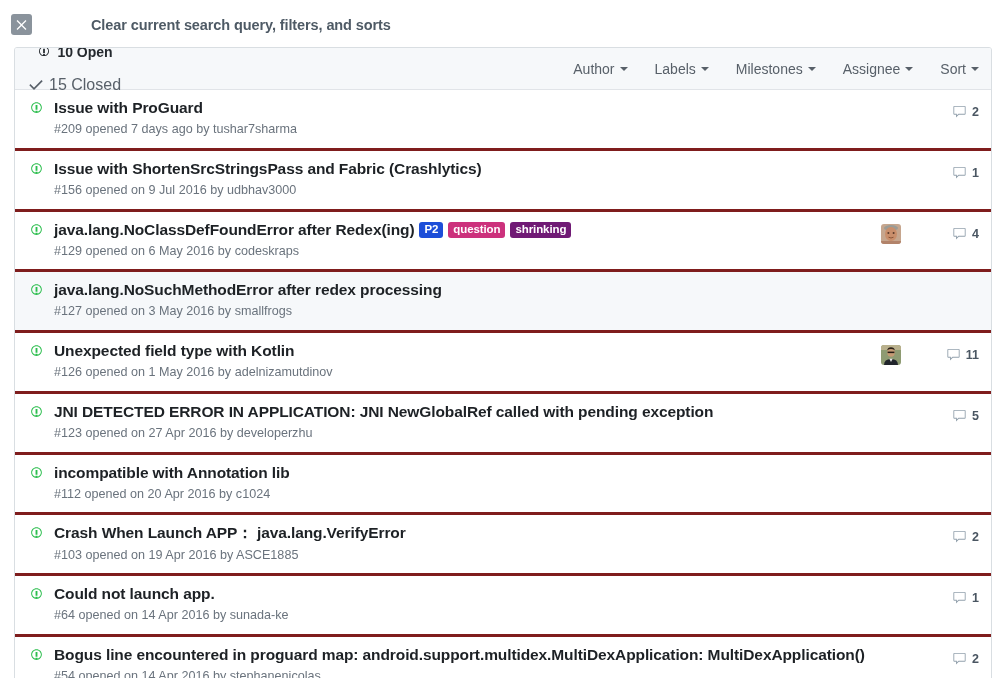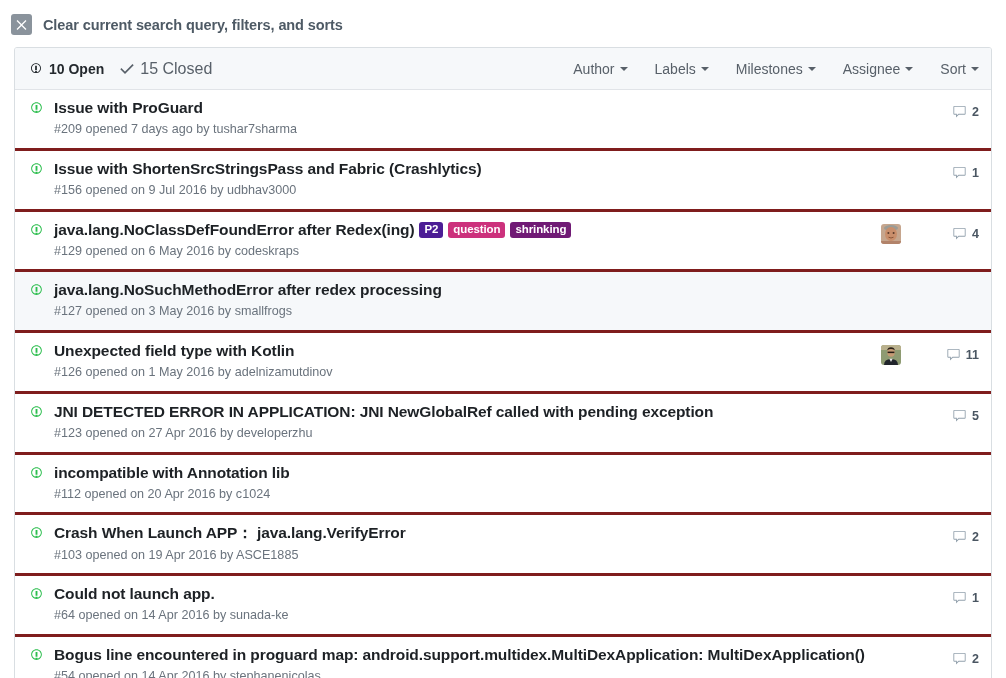--- a/index.html
+++ b/index.html
@@ -15,20 +15,21 @@
     font-size: 14px;
     color: #24292e;
     -webkit-font-smoothing: antialiased;
   }
 
   
   .clear-bar {
     display: flex;
     align-items: center;
     padding: 14px 0 12px 11px;
+    gap: 48px;
   }
   .clear-x {
     width: 21px;
     height: 21px;
     border-radius: 3px;
     background: #8a939c;
     display: inline-flex;
     align-items: center;
     justify-content: center;
     flex: 0 0 auto;
@@ -59,20 +60,21 @@
     background: #f6f8fa;
     border-bottom: 1px solid #e1e4e8;
     height: 42px;
     padding: 0 12px 0 14px;
     box-sizing: border-box;
   }
   .state-filters {
     display: flex;
     align-items: center;
     gap: 16px;
+    flex-direction: column;
   }
   .state-item {
     display: inline-flex;
     align-items: center;
     cursor: pointer;
     white-space: nowrap;
   }
   .state-item .sf-icon {
     display: inline-flex;
     align-items: center;
@@ -302,21 +304,21 @@
             </span>
             <span class="comment-count">1</span>
           </div>
         </div>
       </div>
       <div class="issue-row">
         <span class="issue-state-icon"><svg width="15" height="15" viewBox="0 0 14 16" aria-hidden="true">
             <path fill="#2cbe4e" d="M7 2.3c2.6 0 4.7 2.1 4.7 4.7s-2.1 4.7-4.7 4.7S2.3 9.6 2.3 7 4.4 2.3 7 2.3m0-1C3.8 1.3 1.3 3.8 1.3 7s2.5 5.7 5.7 5.7 5.7-2.5 5.7-5.7S10.2 1.3 7 1.3z m1 3H6v5h2V4.3z m0 6H6v2h2v-2z"></path>
           </svg></span>
         <div class="issue-main">
-          <div class="issue-title"><span class="t-link">java.lang.NoClassDefFoundError after Redex(ing)</span><span class="labels"><span class="label-chip" style="background: #4c1d95;">P2</span><span class="label-chip" style="background: rgb(204, 49, 124); text-align: right;">question</span><span class="label-chip" style="background: #701a75;">shrinking</span></span></div>
+          <div class="issue-title"><span class="t-link">java.lang.NoClassDefFoundError after Redex(ing)</span><span class="labels"><span class="label-chip" style="background: #1d4ed8;">P2</span><span class="label-chip" style="background: rgb(204, 49, 124); text-align: right;">question</span><span class="label-chip" style="background: #701a75;">shrinking</span></span></div>
           <div class="issue-meta">#129 opened on 6 May 2016 by codeskraps</div>
         </div>
         <div class="issue-right">
           <div class="avatar-slot">
             <span class="avatar"><svg width="20" height="20" viewBox="0 0 20 20" aria-hidden="true">
                 <rect width="20" height="20" fill="#c6a68e"></rect>
                 <ellipse cx="10" cy="4" rx="7" ry="3" fill="#9b9b95"></ellipse>
                 <ellipse cx="10" cy="10" rx="6" ry="7" fill="#c98e6b"></ellipse>
                 <ellipse cx="7.4" cy="9" rx="1" ry="0.9" fill="#5a3a2a"></ellipse>
                 <ellipse cx="12.6" cy="9" rx="1" ry="0.9" fill="#5a3a2a"></ellipse>

